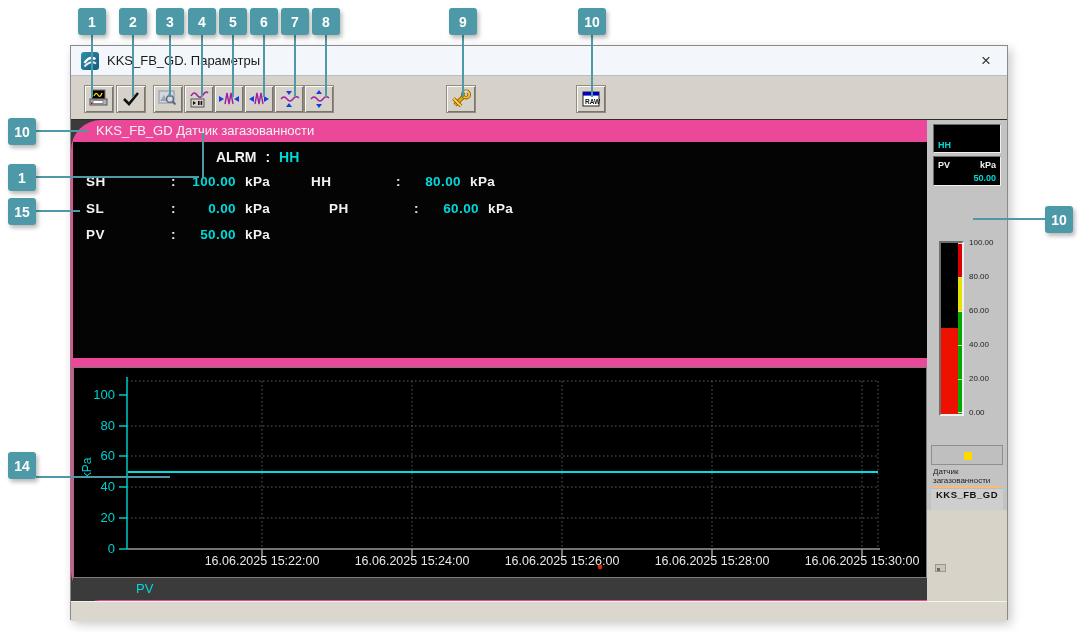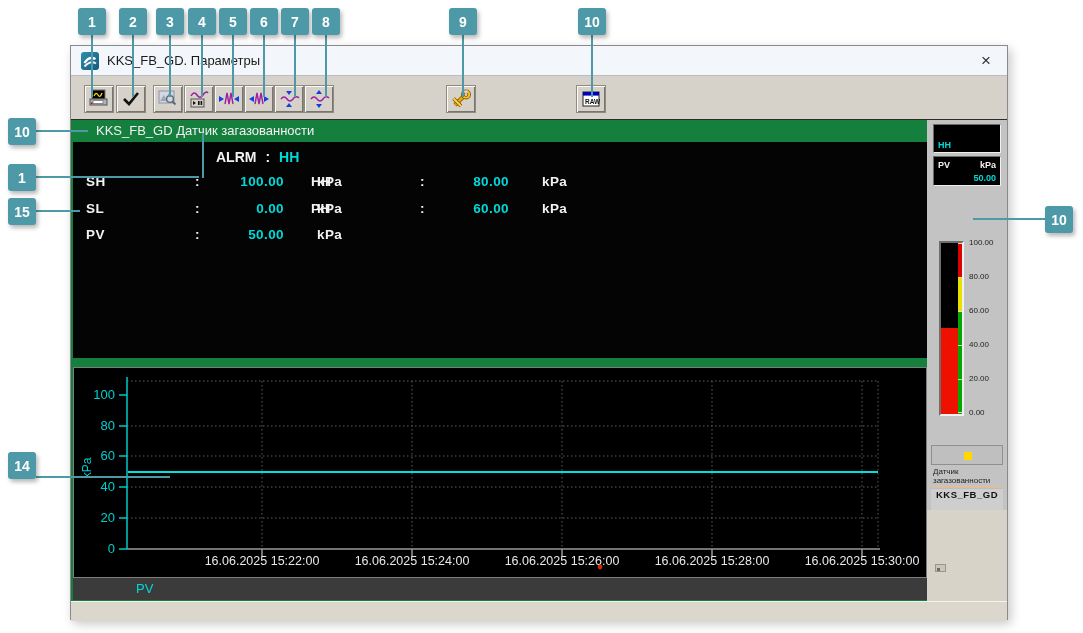--- a/index.html
+++ b/index.html
@@ -21,25 +21,25 @@
   #title-text{position:absolute;left:36px;top:7px;font-size:13px;color:#1b1b1b;}
   #app-icon{position:absolute;left:10px;top:6px;width:18px;height:18px;}
   #close-btn{position:absolute;right:8px;top:3px;width:26px;height:24px;display:flex;
              align-items:center;justify-content:center;font-size:17px;color:#333;cursor:default;}
   #toolbar{position:absolute;left:0;top:30px;width:936px;height:44px;background:#d6d2c9;
            border-bottom:1px solid #2c2c2c;}
   .tbtn{position:absolute;top:9px;width:30px;height:28px;background:#d6d2c9;
         border:1px solid #8f8b83;box-shadow:inset 1px 1px 0 #fbfaf7,inset -1px -1px 0 #79756d;
         display:flex;align-items:center;justify-content:center;}
   
-  #content{position:absolute;left:0;top:74px;width:936px;height:481px;background:#15803d;}
+  #content{position:absolute;left:0;top:74px;width:936px;height:481px;background:#ec4899;border-radius:30px;}
   #param-header{position:absolute;left:25px;top:3px;height:18px;color:#f2f2f2;font-size:13px;}
   #params{position:absolute;left:2px;top:22px;width:854px;height:216px;background:#040404;}
   .prow{position:absolute;display:flex;font:bold 13.5px "Liberation Sans",sans-serif;
-        color:#f2f2f2;letter-spacing:.4px;gap:24px;}
+        color:#f2f2f2;letter-spacing:.4px;}
   .prow .lab{width:85px;}
   .prow .col{width:17px;}
   .prow .val{width:48px;text-align:right;color:#00d9d9;}
   .prow .unit{margin-left:9px;}
   #alarm-row{position:absolute;left:143px;top:7px;display:flex;
              font:bold 14px "Liberation Sans",sans-serif;color:#f2f2f2;}
   #alarm-row .col{margin:0 9px;}
   #alarm-row .alrmval{color:#00d9d9;}
   #chart-panel{position:absolute;left:2px;top:247px;width:854px;height:211px;background:#000;
                border:1px solid #7d7d7d;}
@@ -66,21 +66,21 @@
   #zone-strip{position:absolute;right:0;top:0;width:4px;height:171px;}
   #zone-strip .zh{height:34px;}
   #zone-strip .zm{height:34px;}
   #zone-strip .zl{height:103px;}
   .ztick{position:absolute;right:0;width:4px;height:1px;background:#dcdcdc;}
   .gtick{position:absolute;left:42px;width:36px;font:8px "Liberation Sans",sans-serif;color:#1d1d1d;}
   #mode-box{position:absolute;left:4px;top:325px;width:72px;height:20px;background:#bfbfbf;
             border:1px solid #8f8f8f;}
   #mode-ind{position:absolute;left:32px;top:6px;width:8px;height:8px;}
   #sb-desc{position:absolute;left:6px;top:348px;width:68px;font:8px "Liberation Sans",sans-serif;
-           color:#222;line-height:8.5px;border-bottom:1px solid #fdba74;padding-bottom:1px;}
+           color:#222;line-height:8.5px;border-bottom:6px solid #fdba74;padding-bottom:1px;}
   #sb-tag{position:absolute;left:4px;top:368px;width:72px;height:22px;background:#cecece;
           border-top:1px solid #bdbdbd;text-align:center;line-height:22px;
           font:bold 9.5px "Liberation Sans",sans-serif;color:#111;letter-spacing:.5px;}
   #sb-corner{position:absolute;left:8px;top:444px;width:11px;height:8px;background:#c9c5bb;
              border:1px solid #9a968c;}
   #sb-corner i{position:absolute;left:1px;top:3px;width:3px;height:3px;background:#6e6a62;}
 </style>
 </head>
 <body>
 
@@ -242,21 +242,21 @@
           <span class="col">:</span>
           <span class="val">80.00</span>
           <span class="unit">kPa</span>
         </div>
         <div class="prow" style="left:13px;top:59px">
           <span class="lab">SL</span>
           <span class="col">:</span>
           <span class="val">0.00</span>
           <span class="unit">kPa</span>
         </div>
-        <div class="prow" style="left:238px;top:59px">
+        <div class="prow" style="left:256px;top:59px">
           <span class="lab">PH</span>
           <span class="col">:</span>
           <span class="val">60.00</span>
           <span class="unit">kPa</span>
         </div>
         <div class="prow" style="left:13px;top:85px">
           <span class="lab">PV</span>
           <span class="col">:</span>
           <span class="val">50.00</span>
           <span class="unit">kPa</span>

